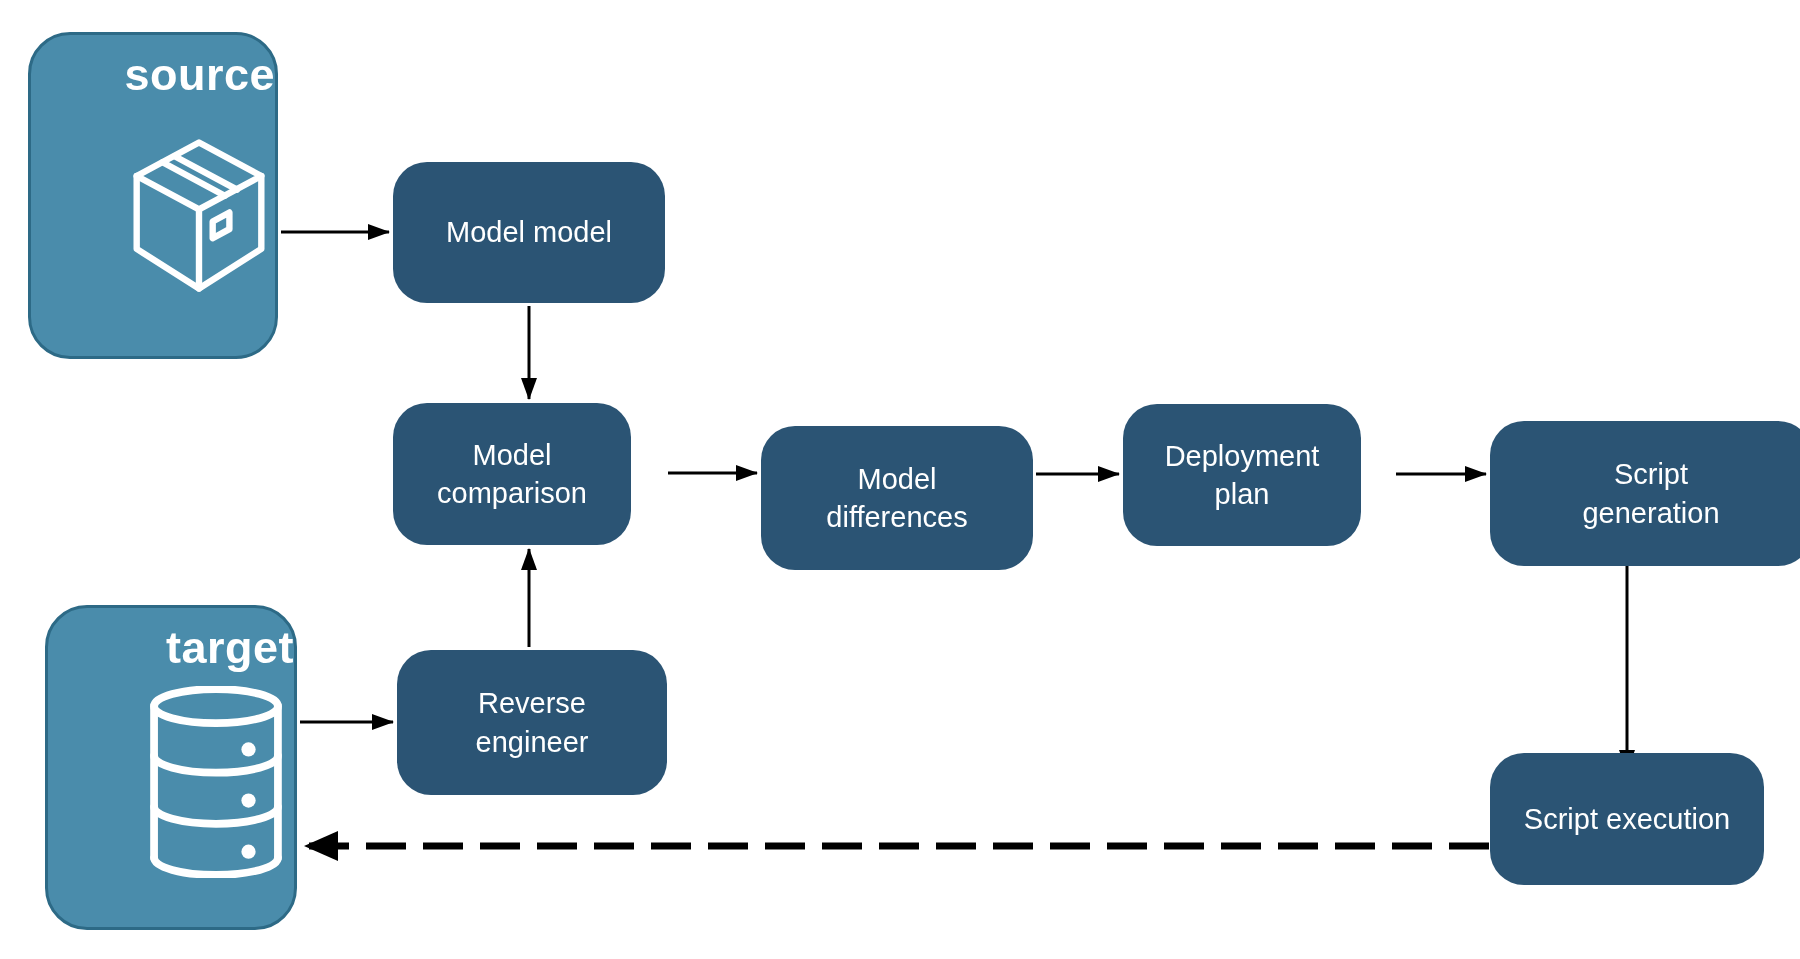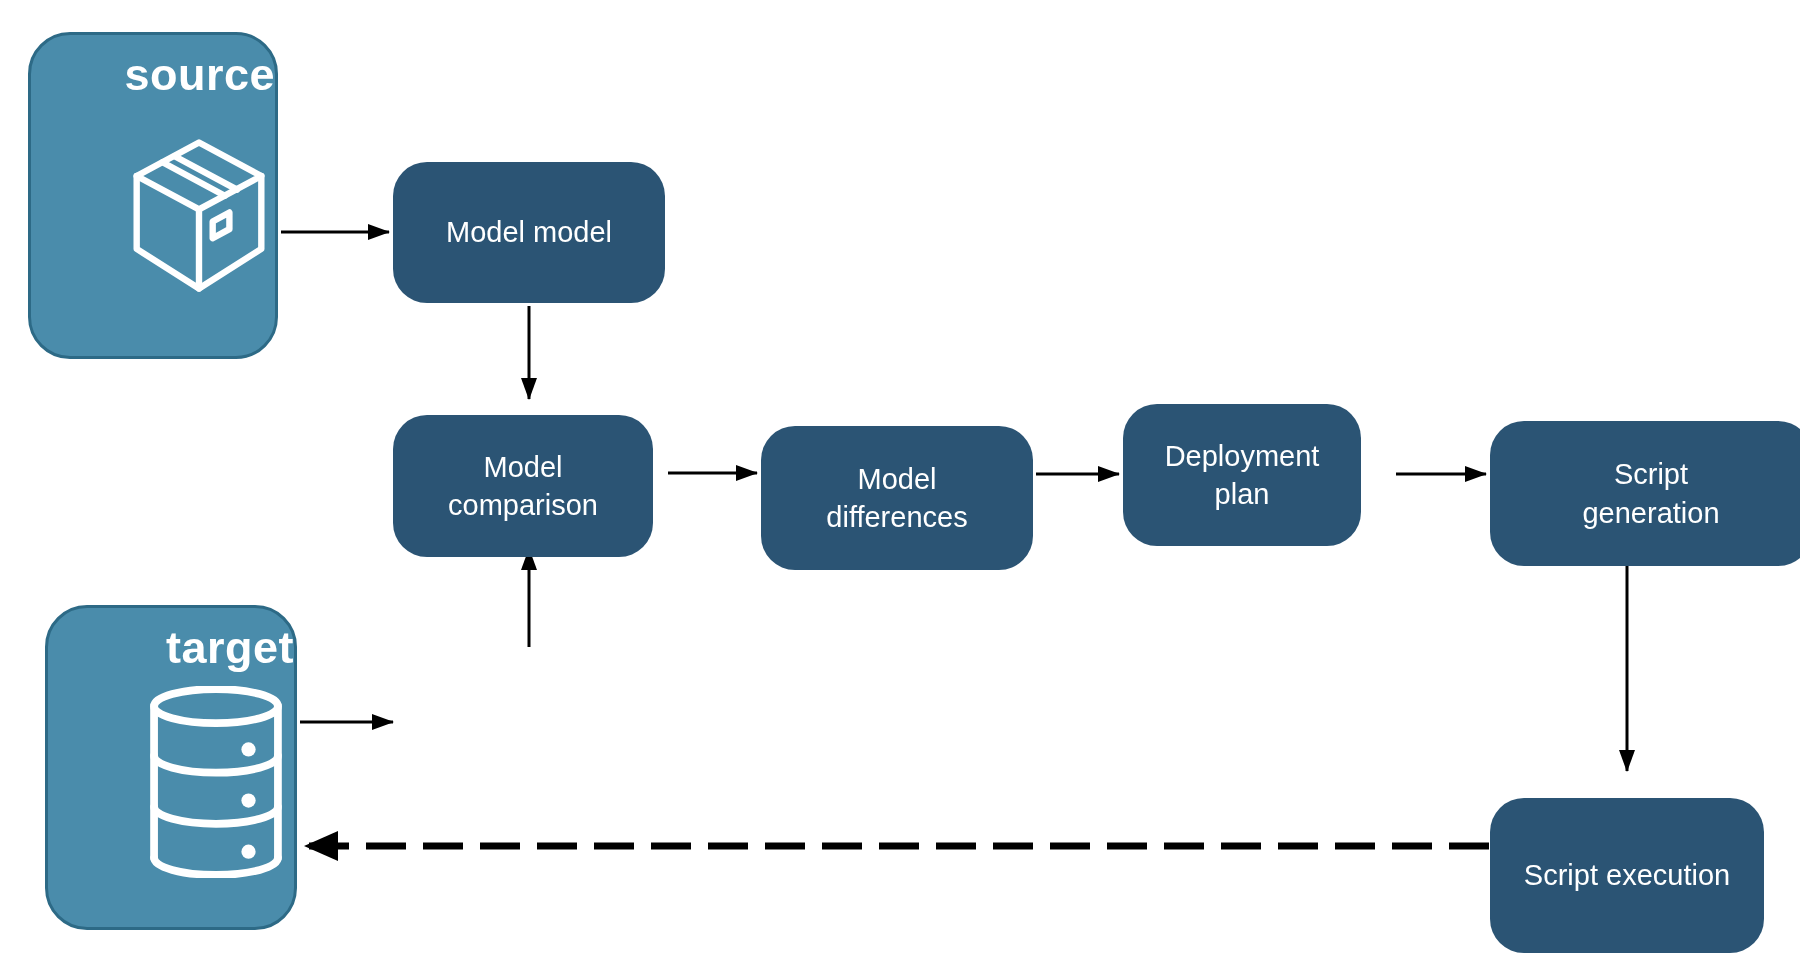--- a/index.html
+++ b/index.html
@@ -98,34 +98,37 @@
         <circle cx="71" cy="74" r="4.6"></circle>
         <circle cx="71" cy="107" r="4.6"></circle>
       </g>
     </svg>
   </div>
 
   <div class="process" style="left:393px; top:162px; width:272px; height:141px;">
     <span>Model model</span>
   </div>
 
-  <div class="process" style="left:393px; top:403px; width:260px; height:142px;margin-top:12px;">
+  <div class="process" style="left:393px; top:403px; width:238px; height:142px;">
     <span>Model comparison</span>
   </div>
 
   <div class="process" style="left:761px; top:426px; width:272px; height:144px;">
     <span>Model differences</span>
   </div>
 
   <div class="process" style="left:1123px; top:404px; width:238px; height:142px;">
     <span>Deployment plan</span>
   </div>
 
   <div class="process" style="left:1490px; top:421px; width:322px; height:145px;">
     <span>Script generation</span>
   </div>
 
+  <div class="process" style="left:397px; top:650px; width:270px; height:145px;">
+    <span>Reverse engineer</span>
+  </div>
 
-  <div class="process" style="left:1490px; top:798px; width:274px; height:155px;">
+  <div class="process" style="left:1490px; top:753px; width:274px; height:132px;">
     <span>Script execution</span>
   </div>
 
 </div>
 
 </body></html>

